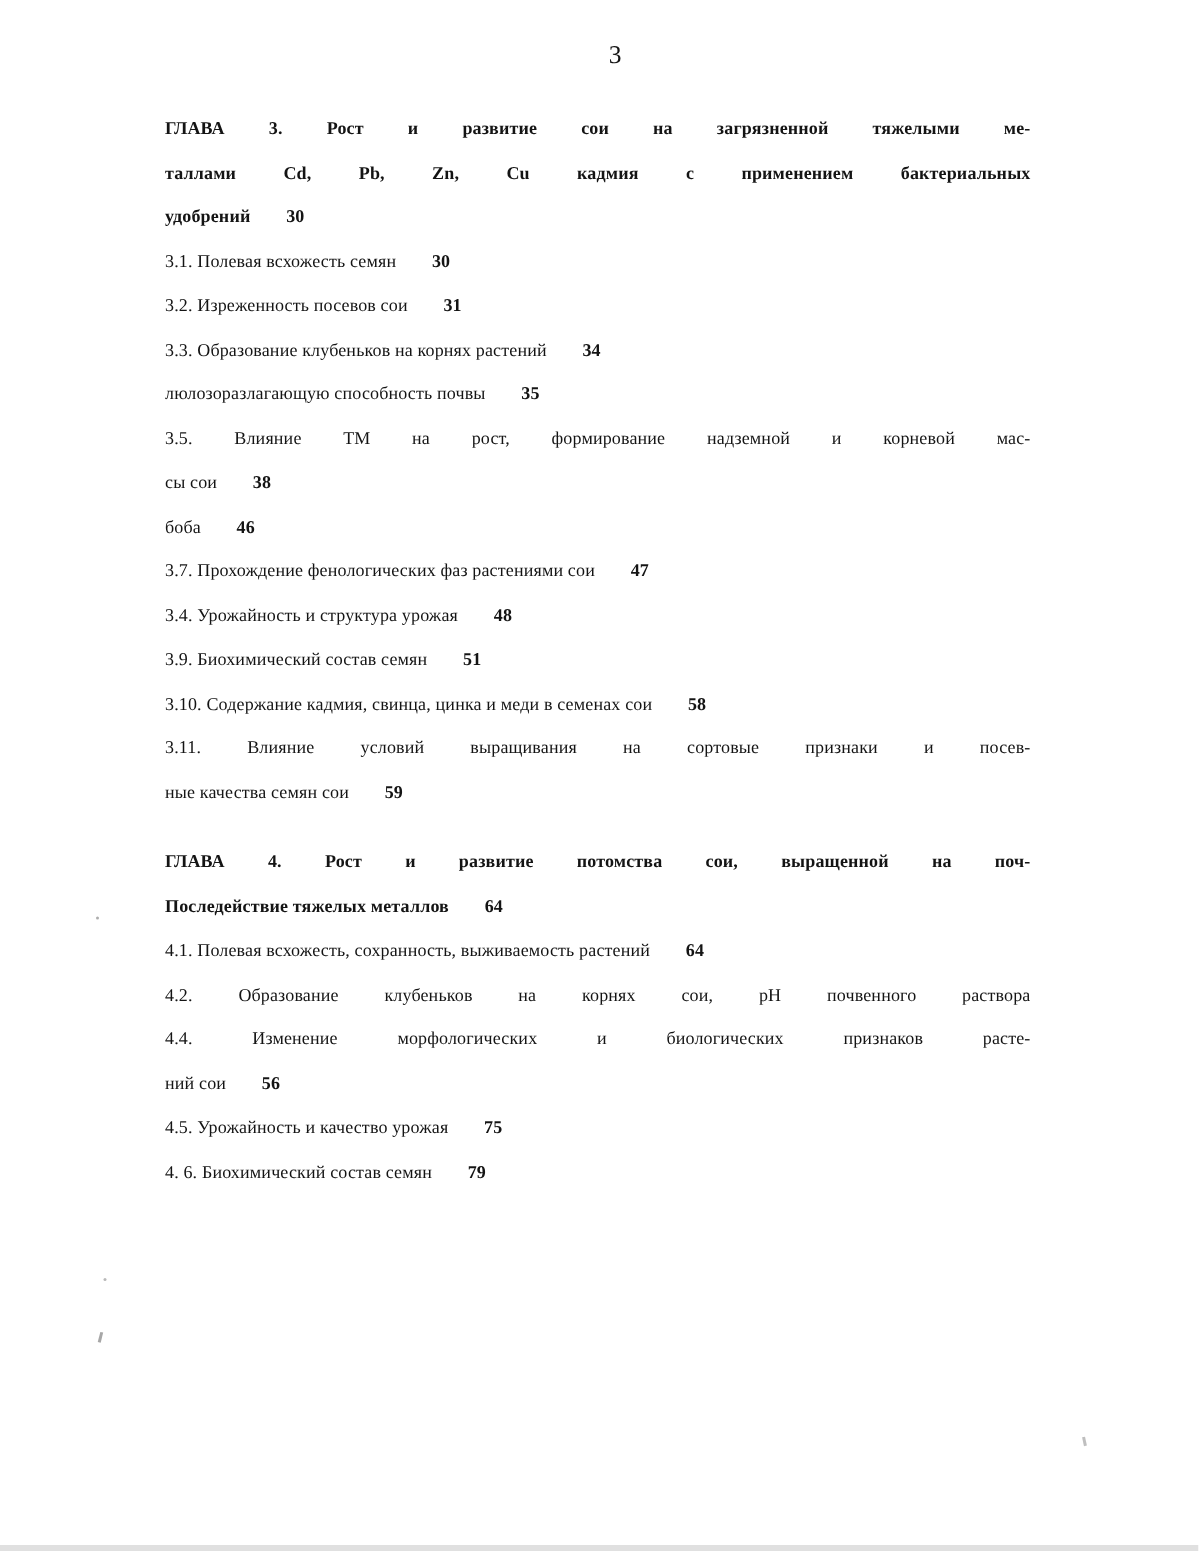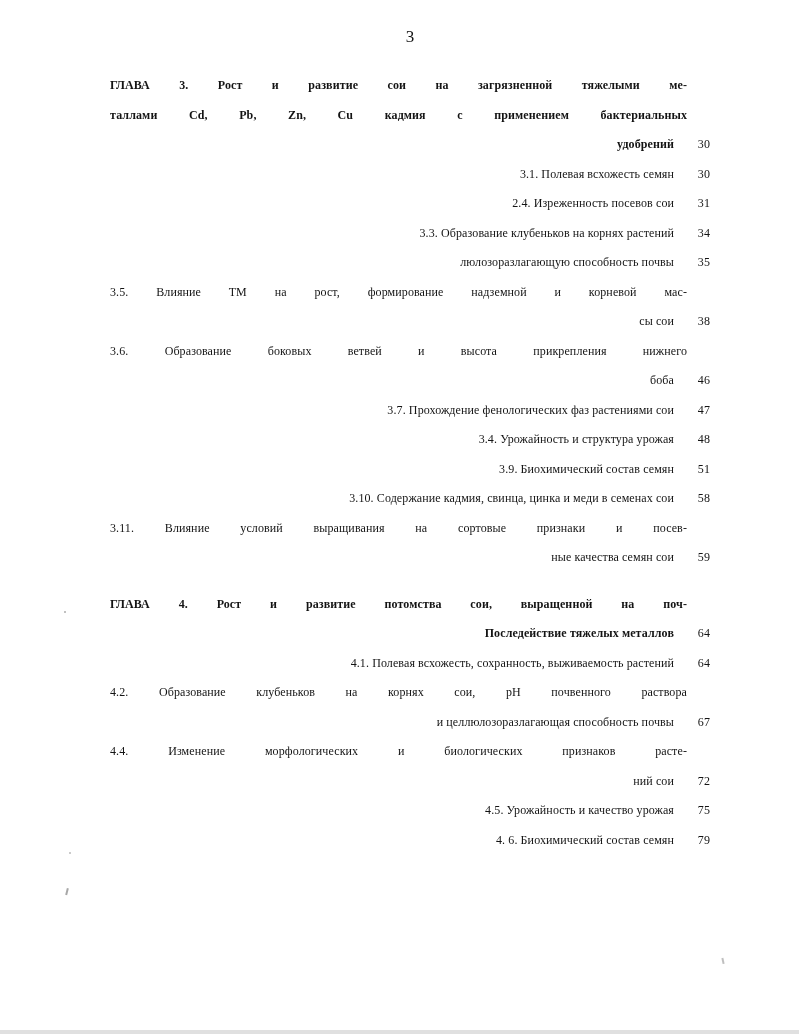--- a/index.html
+++ b/index.html
@@ -37,25 +37,25 @@
   }
   .entry.chapter { font-weight: bold; }
   .entry.gap { margin-top: 17px; }
   .line.just {
     width: 577px;
     text-align: justify;
     text-align-last: justify;
   }
   .line.last {
     display: flex;
-    justify-content: flex-end;
+    justify-content: flex-start;
     align-items: baseline;
   }
   .line.last .pnum {
-    font-weight: normal;
+    font-weight: bold;
     min-width: 36px;
     text-align: right;
   }
   .artifact {
     position: absolute;
     background: #8a8a8a;
   }
   .art-1 { left: 64px;  top: 611px; width: 2px;   height: 2px; border-radius: 50%; opacity: .7; }
   .art-2 { left: 69px;  top: 852px; width: 2px;   height: 2px; border-radius: 50%; opacity: .6; }
   .art-3 { left: 66px;  top: 888px; width: 1.5px; height: 7px; transform: rotate(14deg);  opacity: .75; }
@@ -83,21 +83,21 @@
         </div>
       </div>
       <div class="entry item">
         <div class="line last">
           <span>3.1. Полевая всхожесть семян</span>
           <span class="pnum">30</span>
         </div>
       </div>
       <div class="entry item">
         <div class="line last">
-          <span>2.4. Изреженность посевов сои</span>
+          <span>3.2. Изреженность посевов сои</span>
           <span class="pnum">31</span>
         </div>
       </div>
       <div class="entry item">
         <div class="line last">
           <span>3.3. Образование клубеньков на корнях растений</span>
           <span class="pnum">34</span>
         </div>
       </div>
       <div class="entry item">
@@ -107,21 +107,20 @@
         </div>
       </div>
       <div class="entry item">
         <div class="line just">3.5. Влияние ТМ на рост, формирование надземной и корневой мас-</div>
         <div class="line last">
           <span>сы сои</span>
           <span class="pnum">38</span>
         </div>
       </div>
       <div class="entry item">
-        <div class="line just">3.6. Образование боковых ветвей и высота прикрепления нижнего</div>
         <div class="line last">
           <span>боба</span>
           <span class="pnum">46</span>
         </div>
       </div>
       <div class="entry item">
         <div class="line last">
           <span>3.7. Прохождение фенологических фаз растениями сои</span>
           <span class="pnum">47</span>
         </div>
@@ -159,30 +158,26 @@
         </div>
       </div>
       <div class="entry item">
         <div class="line last">
           <span>4.1. Полевая всхожесть, сохранность, выживаемость растений</span>
           <span class="pnum">64</span>
         </div>
       </div>
       <div class="entry item">
         <div class="line just">4.2. Образование клубеньков на корнях сои, рН почвенного раствора</div>
-        <div class="line last">
-          <span>и целлюлозоразлагающая способность почвы</span>
-          <span class="pnum">67</span>
-        </div>
       </div>
       <div class="entry item">
         <div class="line just">4.4. Изменение морфологических и биологических признаков расте-</div>
         <div class="line last">
           <span>ний сои</span>
-          <span class="pnum">72</span>
+          <span class="pnum">56</span>
         </div>
       </div>
       <div class="entry item">
         <div class="line last">
           <span>4.5. Урожайность и качество урожая</span>
           <span class="pnum">75</span>
         </div>
       </div>
       <div class="entry item">
         <div class="line last">

